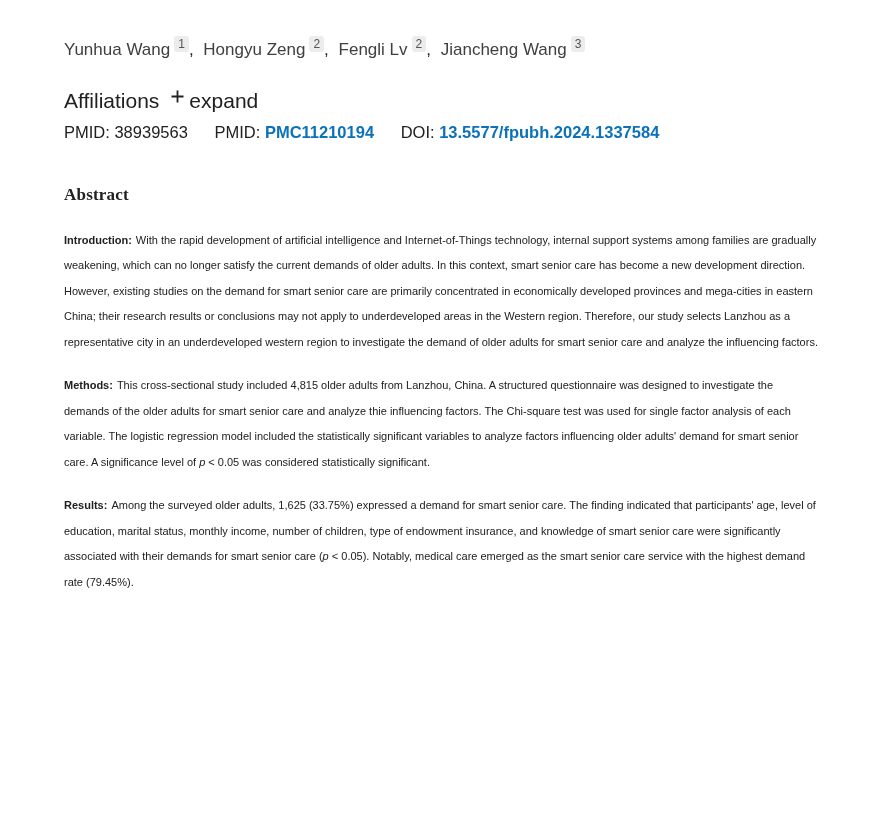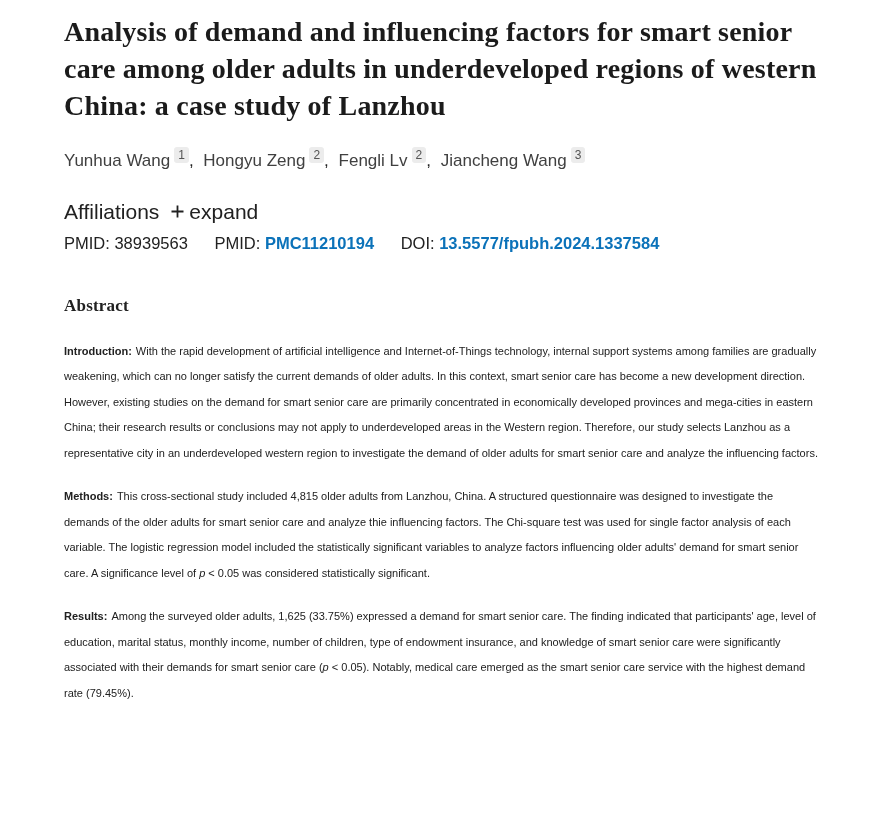--- a/index.html
+++ b/index.html
@@ -55,21 +55,20 @@
     display: flex;
     align-items: center;
   }
   .aff-label { color: #212121; }
   .expand-btn {
     background: none;
     border: none;
     font: inherit;
     color: #212121;
     display: inline-flex;
-    align-items: center;
     gap: 5px;
     margin-left: 12px;
     cursor: pointer;
     padding: 0;
   }
   .plus-icon { display: inline-block; width: 13px; height: 13px; }
   .plus-icon svg { display: block; }
   .ids-row {
     margin-top: 9px;
     font-size: 16.5px;
@@ -103,21 +102,20 @@
     font-weight: 700;
     margin-right: 4px;
   }
   .italic { font-style: italic; }
 </style>
 </head>
 <body>
 
 <div class="page">
 
-  <h1 class="article-title">Analysis of demand and influencing factors for smart senior care among older adults in underdeveloped regions of western China: a case study of Lanzhou</h1>
 
   <div class="authors-row">
     <span><a class="author-link">Yunhua Wang</a><span class="aff-badge">1</span><span class="author-sep">,</span></span>
     <span><a class="author-link">Hongyu Zeng</a><span class="aff-badge">2</span><span class="author-sep">,</span></span>
     <span><a class="author-link">Fengli Lv</a><span class="aff-badge">2</span><span class="author-sep">,</span></span>
     <span><a class="author-link">Jiancheng Wang</a><span class="aff-badge">3</span></span>
   </div>
 
   <div class="aff-row">
     <span class="aff-label">Affiliations</span>

